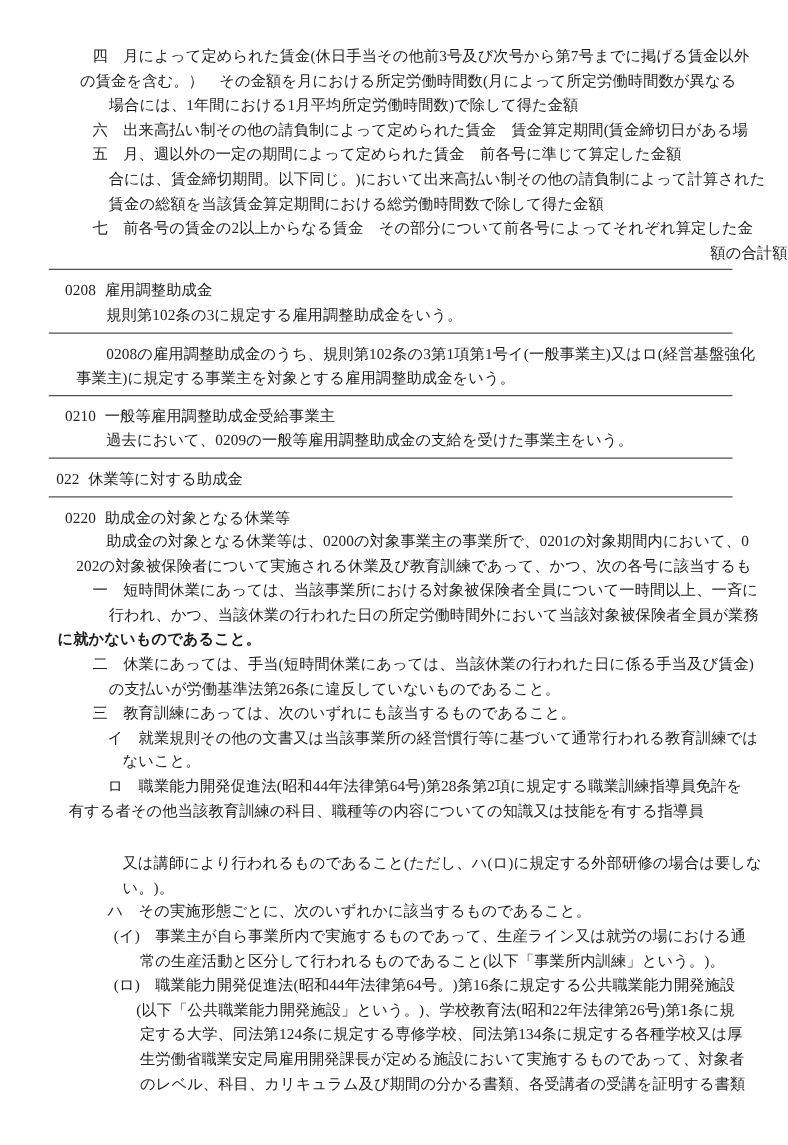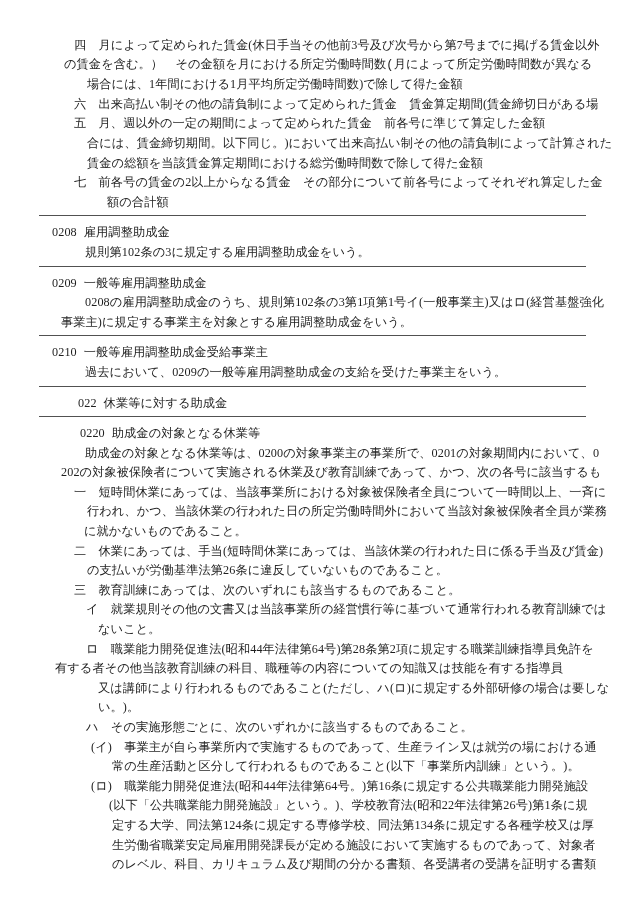--- a/index.html
+++ b/index.html
@@ -32,55 +32,54 @@
   .sec-code {
     display: inline-block;
     margin-right: 7px;
   }
 </style>
 </head>
 <body>
 
 <div class="doc">
     <div class="ln" style="padding-left: 74px;">四　月によって定められた賃金(休日手当その他前3号及び次号から第7号までに掲げる賃金以外</div>
-    <div class="ln" style="padding-left: 64px; font-family: Liberation Mono, monospace;">の賃金を含む。）　その金額を月における所定労働時間数(月によって所定労働時間数が異なる</div>
+    <div class="ln" style="padding-left: 64px;">の賃金を含む。）　その金額を月における所定労働時間数(月によって所定労働時間数が異なる</div>
     <div class="ln" style="padding-left: 87px;">場合には、1年間における1月平均所定労働時間数)で除して得た金額</div>
     <div class="ln" style="padding-left: 74px;">六　出来高払い制その他の請負制によって定められた賃金　賃金算定期間(賃金締切日がある場</div>
     <div class="ln" style="padding-left: 74px;">五　月、週以外の一定の期間によって定められた賃金　前各号に準じて算定した金額</div>
     <div class="ln" style="padding-left: 87px;">合には、賃金締切期間。以下同じ。)において出来高払い制その他の請負制によって計算された</div>
     <div class="ln" style="padding-left: 87px;">賃金の総額を当該賃金算定期間における総労働時間数で除して得た金額</div>
     <div class="ln" style="padding-left: 74px;">七　前各号の賃金の2以上からなる賃金　その部分について前各号によってそれぞれ算定した金</div>
-    <div class="ln" style="padding-left: 107px;">額の合計額</div>
+    <div class="ln" style="padding-left: 107px; text-align: right;">額の合計額</div>
     <div class="rule"></div>
     <div class="ln" style="padding-left: 52px;"><span class="sec-code">0208</span><span>雇用調整助成金</span></div>
     <div class="ln" style="padding-left: 85px;">規則第102条の3に規定する雇用調整助成金をいう。</div>
     <div class="rule"></div>
-    <div class="ln" style="padding-left: 52px;"><span class="sec-code">0209</span><span>一般等雇用調整助成金</span></div>
     <div class="ln" style="padding-left: 85px;">0208の雇用調整助成金のうち、規則第102条の3第1項第1号イ(一般事業主)又はロ(経営基盤強化</div>
     <div class="ln" style="padding-left: 61px;">事業主)に規定する事業主を対象とする雇用調整助成金をいう。</div>
     <div class="rule"></div>
     <div class="ln" style="padding-left: 52px;"><span class="sec-code">0210</span><span>一般等雇用調整助成金受給事業主</span></div>
     <div class="ln" style="padding-left: 85px;">過去において、0209の一般等雇用調整助成金の支給を受けた事業主をいう。</div>
     <div class="rule"></div>
-    <div class="ln" style="padding-left: 45px; margin-left: 33px;"><span class="sec-code">022</span><span>休業等に対する助成金</span></div>
+    <div class="ln" style="padding-left: 45px;"><span class="sec-code">022</span><span>休業等に対する助成金</span></div>
     <div class="rule"></div>
-    <div class="ln" style="padding-left: 52px; margin-left: 28px;"><span class="sec-code">0220</span><span>助成金の対象となる休業等</span></div>
+    <div class="ln" style="padding-left: 52px;"><span class="sec-code">0220</span><span>助成金の対象となる休業等</span></div>
     <div class="ln" style="padding-left: 85px;">助成金の対象となる休業等は、0200の対象事業主の事業所で、0201の対象期間内において、0</div>
     <div class="ln" style="padding-left: 61px;">202の対象被保険者について実施される休業及び教育訓練であって、かつ、次の各号に該当するも</div>
     <div class="ln" style="padding-left: 74px;">一　短時間休業にあっては、当該事業所における対象被保険者全員について一時間以上、一斉に</div>
     <div class="ln" style="padding-left: 87px;">行われ、かつ、当該休業の行われた日の所定労働時間外において当該対象被保険者全員が業務</div>
-    <div class="ln" style="padding-left: 84px;">に就かないものであること。</div>
+    <div class="ln" style="padding-left: 46px; font-weight: bold;">に就かないものであること。</div>
     <div class="ln" style="padding-left: 74px;">二　休業にあっては、手当(短時間休業にあっては、当該休業の行われた日に係る手当及び賃金)</div>
     <div class="ln" style="padding-left: 87px;">の支払いが労働基準法第26条に違反していないものであること。</div>
     <div class="ln" style="padding-left: 74px;">三　教育訓練にあっては、次のいずれにも該当するものであること。</div>
     <div class="ln" style="padding-left: 86px;">イ　就業規則その他の文書又は当該事業所の経営慣行等に基づいて通常行われる教育訓練では</div>
     <div class="ln" style="padding-left: 98px;">ないこと。</div>
     <div class="ln" style="padding-left: 86px;">ロ　職業能力開発促進法(昭和44年法律第64号)第28条第2項に規定する職業訓練指導員免許を</div>
     <div class="ln" style="padding-left: 55px;">有する者その他当該教育訓練の科目、職種等の内容についての知識又は技能を有する指導員</div>
-    <div class="ln" style="padding-left: 98px;">又は講師により行われるものであること(ただし、ハ(ロ)に規定する外部研修の場合は要しな</div>
+    <div class="ln" style="padding-left: 98px; margin-top: 22px;">又は講師により行われるものであること(ただし、ハ(ロ)に規定する外部研修の場合は要しな</div>
     <div class="ln" style="padding-left: 98px;">い。)。</div>
     <div class="ln" style="padding-left: 86px;">ハ　その実施形態ごとに、次のいずれかに該当するものであること。</div>
     <div class="ln" style="padding-left: 91px;">(イ)　事業主が自ら事業所内で実施するものであって、生産ライン又は就労の場における通</div>
     <div class="ln" style="padding-left: 112px;">常の生産活動と区分して行われるものであること(以下「事業所内訓練」という。)。</div>
     <div class="ln" style="padding-left: 91px;">(ロ)　職業能力開発促進法(昭和44年法律第64号。)第16条に規定する公共職業能力開発施設</div>
     <div class="ln" style="padding-left: 109px;">(以下「公共職業能力開発施設」という。)、学校教育法(昭和22年法律第26号)第1条に規</div>
     <div class="ln" style="padding-left: 112px;">定する大学、同法第124条に規定する専修学校、同法第134条に規定する各種学校又は厚</div>
     <div class="ln" style="padding-left: 112px;">生労働省職業安定局雇用開発課長が定める施設において実施するものであって、対象者</div>
     <div class="ln" style="padding-left: 112px;">のレベル、科目、カリキュラム及び期間の分かる書類、各受講者の受講を証明する書類</div>
   </div>

